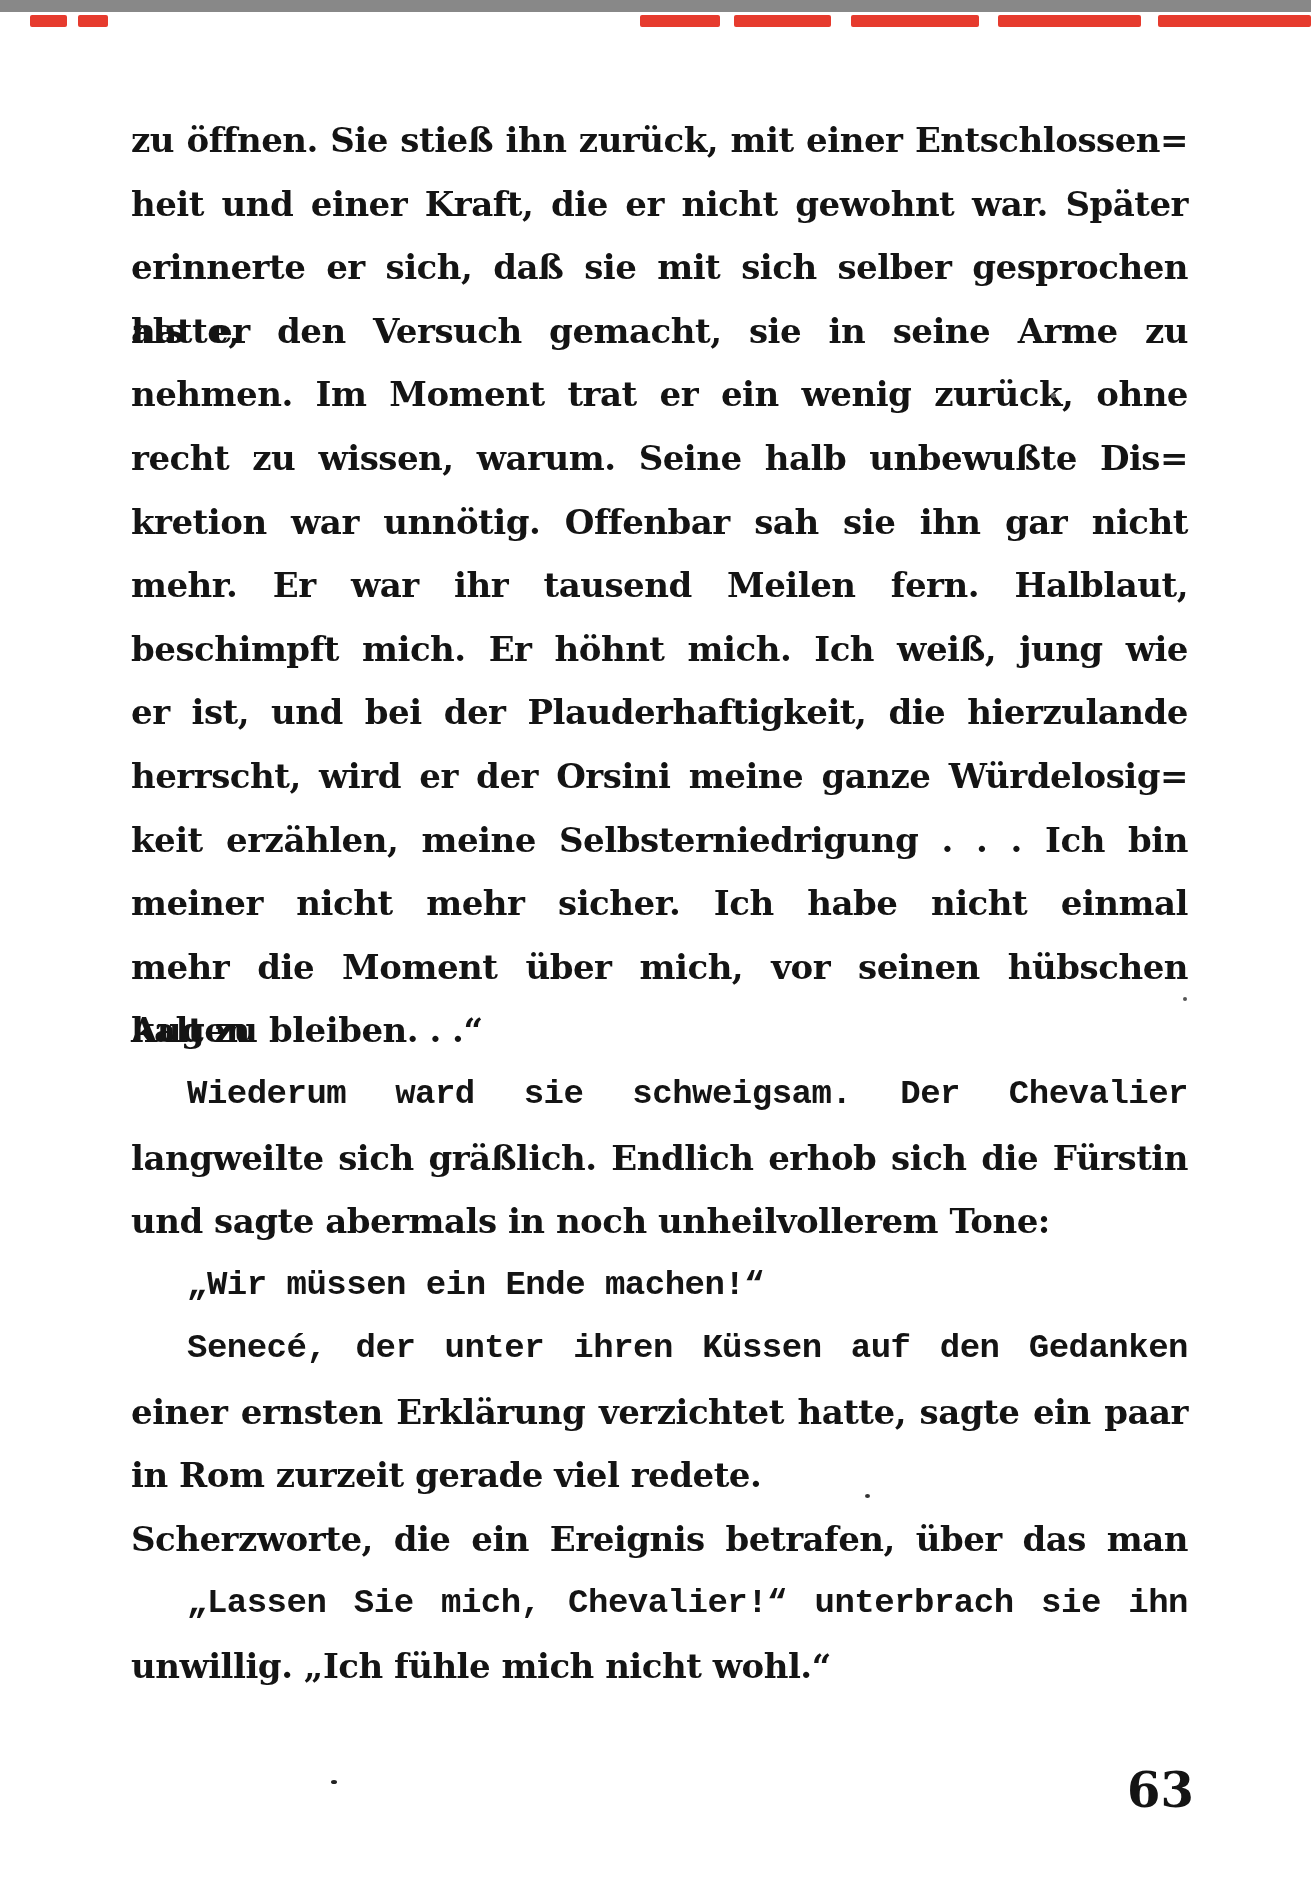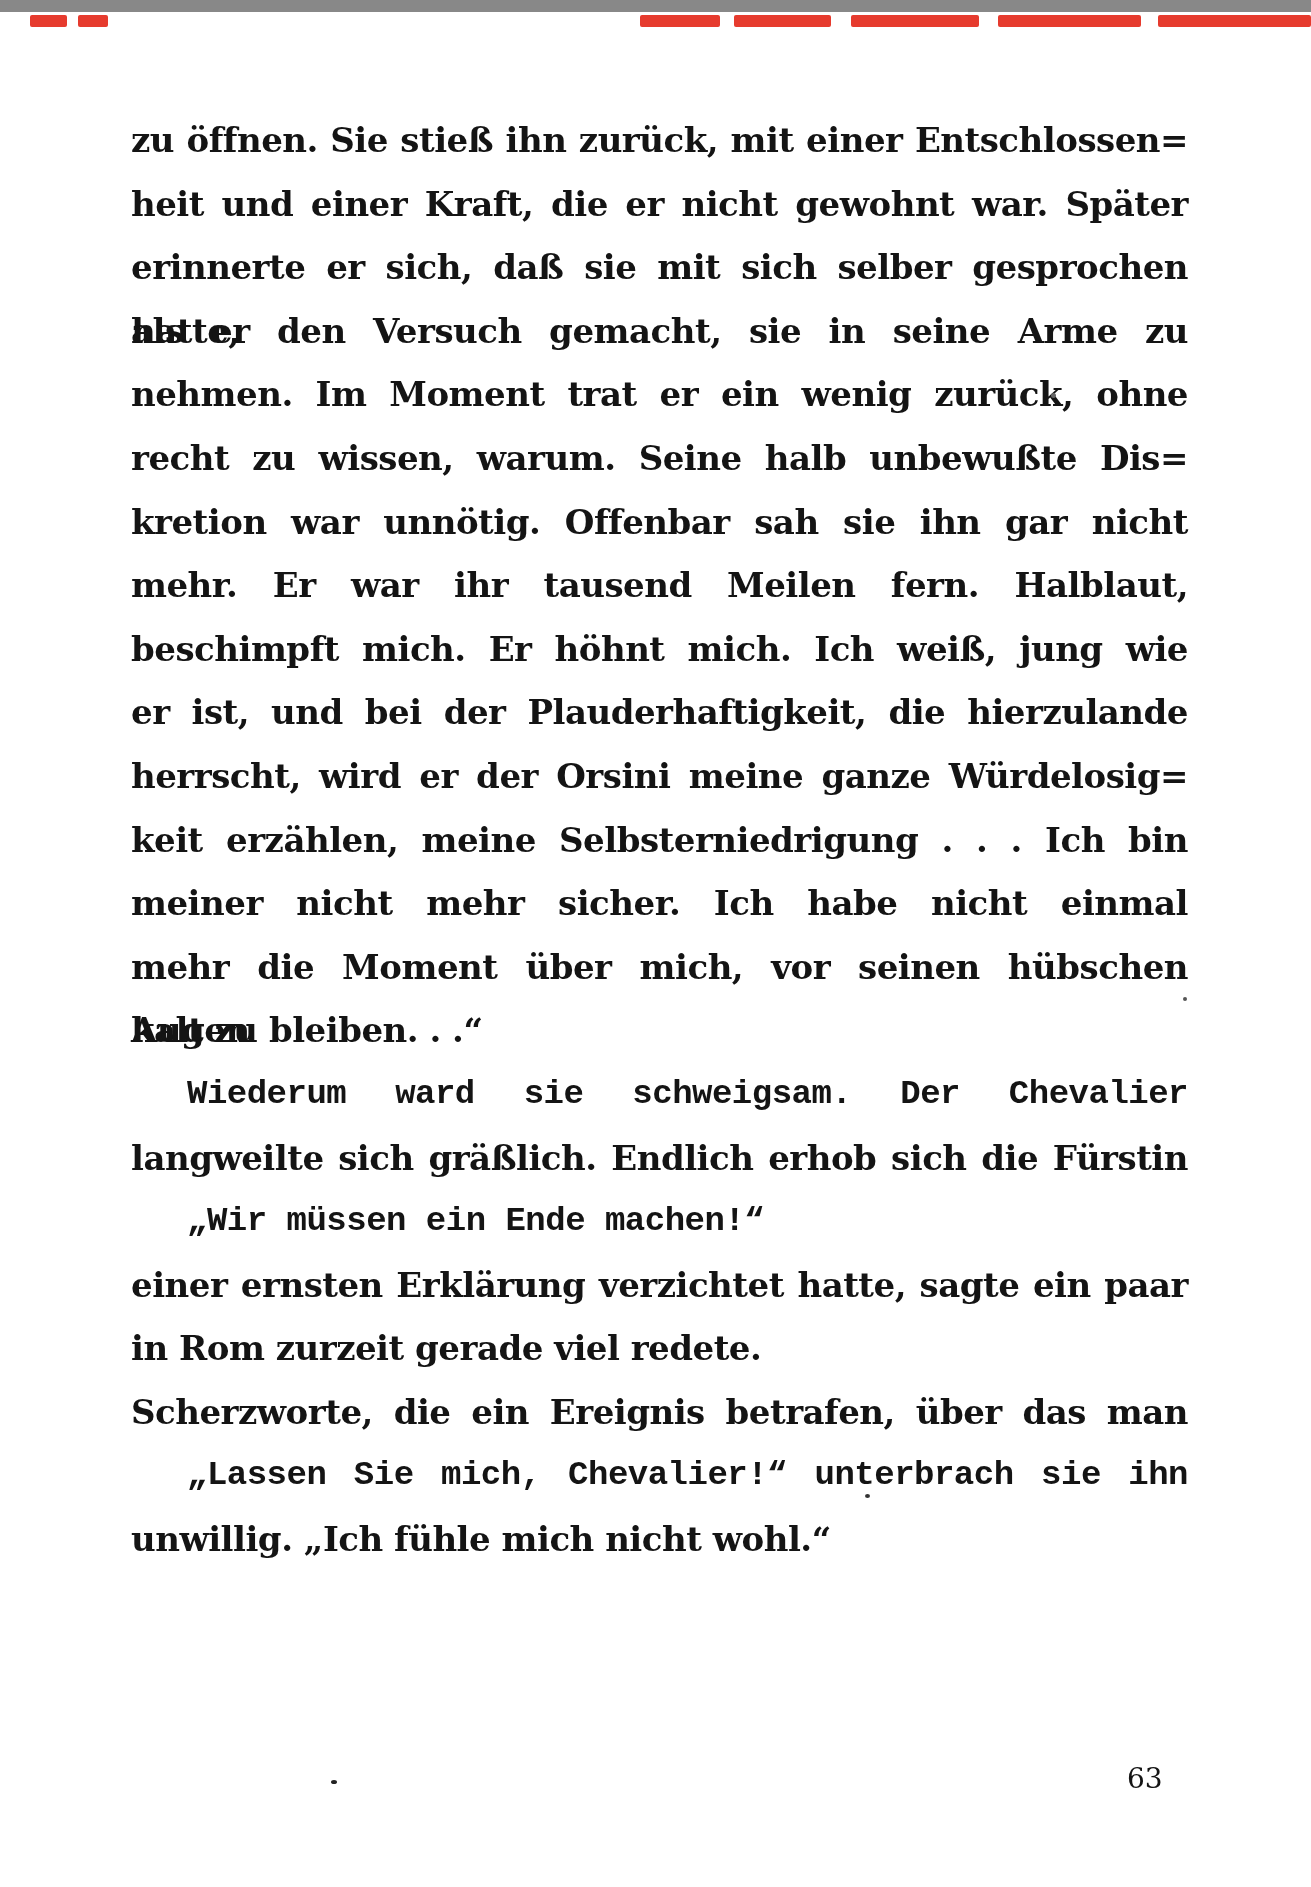--- a/index.html
+++ b/index.html
@@ -29,22 +29,22 @@
     white-space:normal;
     height:63.6px;
     overflow:visible;
   }
   .line.noj{text-align-last:left;}
   .line.ind{text-indent:56px;font-family:Liberation Mono, monospace;}
   
   .pagenum{
     position:absolute;
     left:1127px;top:1750px;
-    font-size:28px;
-    font-weight:400;
+    font-size:48px;
+    font-weight:700;
     color:#141414;
   }
   
   .rm{
     position:absolute;
     top:3px;height:12px;
     background:#e63b2e;
     border-radius:2px;
   }
   .rm1{left:30px;width:37px;}
@@ -89,21 +89,23 @@
     <div class="line">mehr. Er war ihr tausend Meilen fern. Halblaut,</div>
     <div class="line">beschimpft mich. Er höhnt mich. Ich weiß, jung wie</div>
     <div class="line">er ist, und bei der Plauderhaftigkeit, die hierzulande</div>
     <div class="line">herrscht, wird er der Orsini meine ganze Würdelosig=</div>
     <div class="line">keit erzählen, meine Selbsterniedrigung . . . Ich bin</div>
     <div class="line">meiner nicht mehr sicher. Ich habe nicht einmal</div>
     <div class="line">mehr die Moment über mich, vor seinen hübschen Augen</div>
     <div class="line noj">kalt zu bleiben. . .“</div>
     <div class="line ind">Wiederum ward sie schweigsam. Der Chevalier</div>
     <div class="line">langweilte sich gräßlich. Endlich erhob sich die Fürstin</div>
+    <div class="line noj">und sagte abermals in noch unheilvollerem Tone:</div>
     <div class="line ind noj">„Wir müssen ein Ende machen!“</div>
+    <div class="line ind">Senecé, der unter ihren Küssen auf den Gedanken</div>
     <div class="line">einer ernsten Erklärung verzichtet hatte, sagte ein paar</div>
     <div class="line noj">in Rom zurzeit gerade viel redete.</div>
     <div class="line">Scherzworte, die ein Ereignis betrafen, über das man</div>
     <div class="line ind">„Lassen Sie mich, Chevalier!“ unterbrach sie ihn</div>
     <div class="line noj">unwillig. „Ich fühle mich nicht wohl.“</div>
   </main>
 
   <div class="pagenum">63</div>
 
   <i class="speck sp1"></i>

